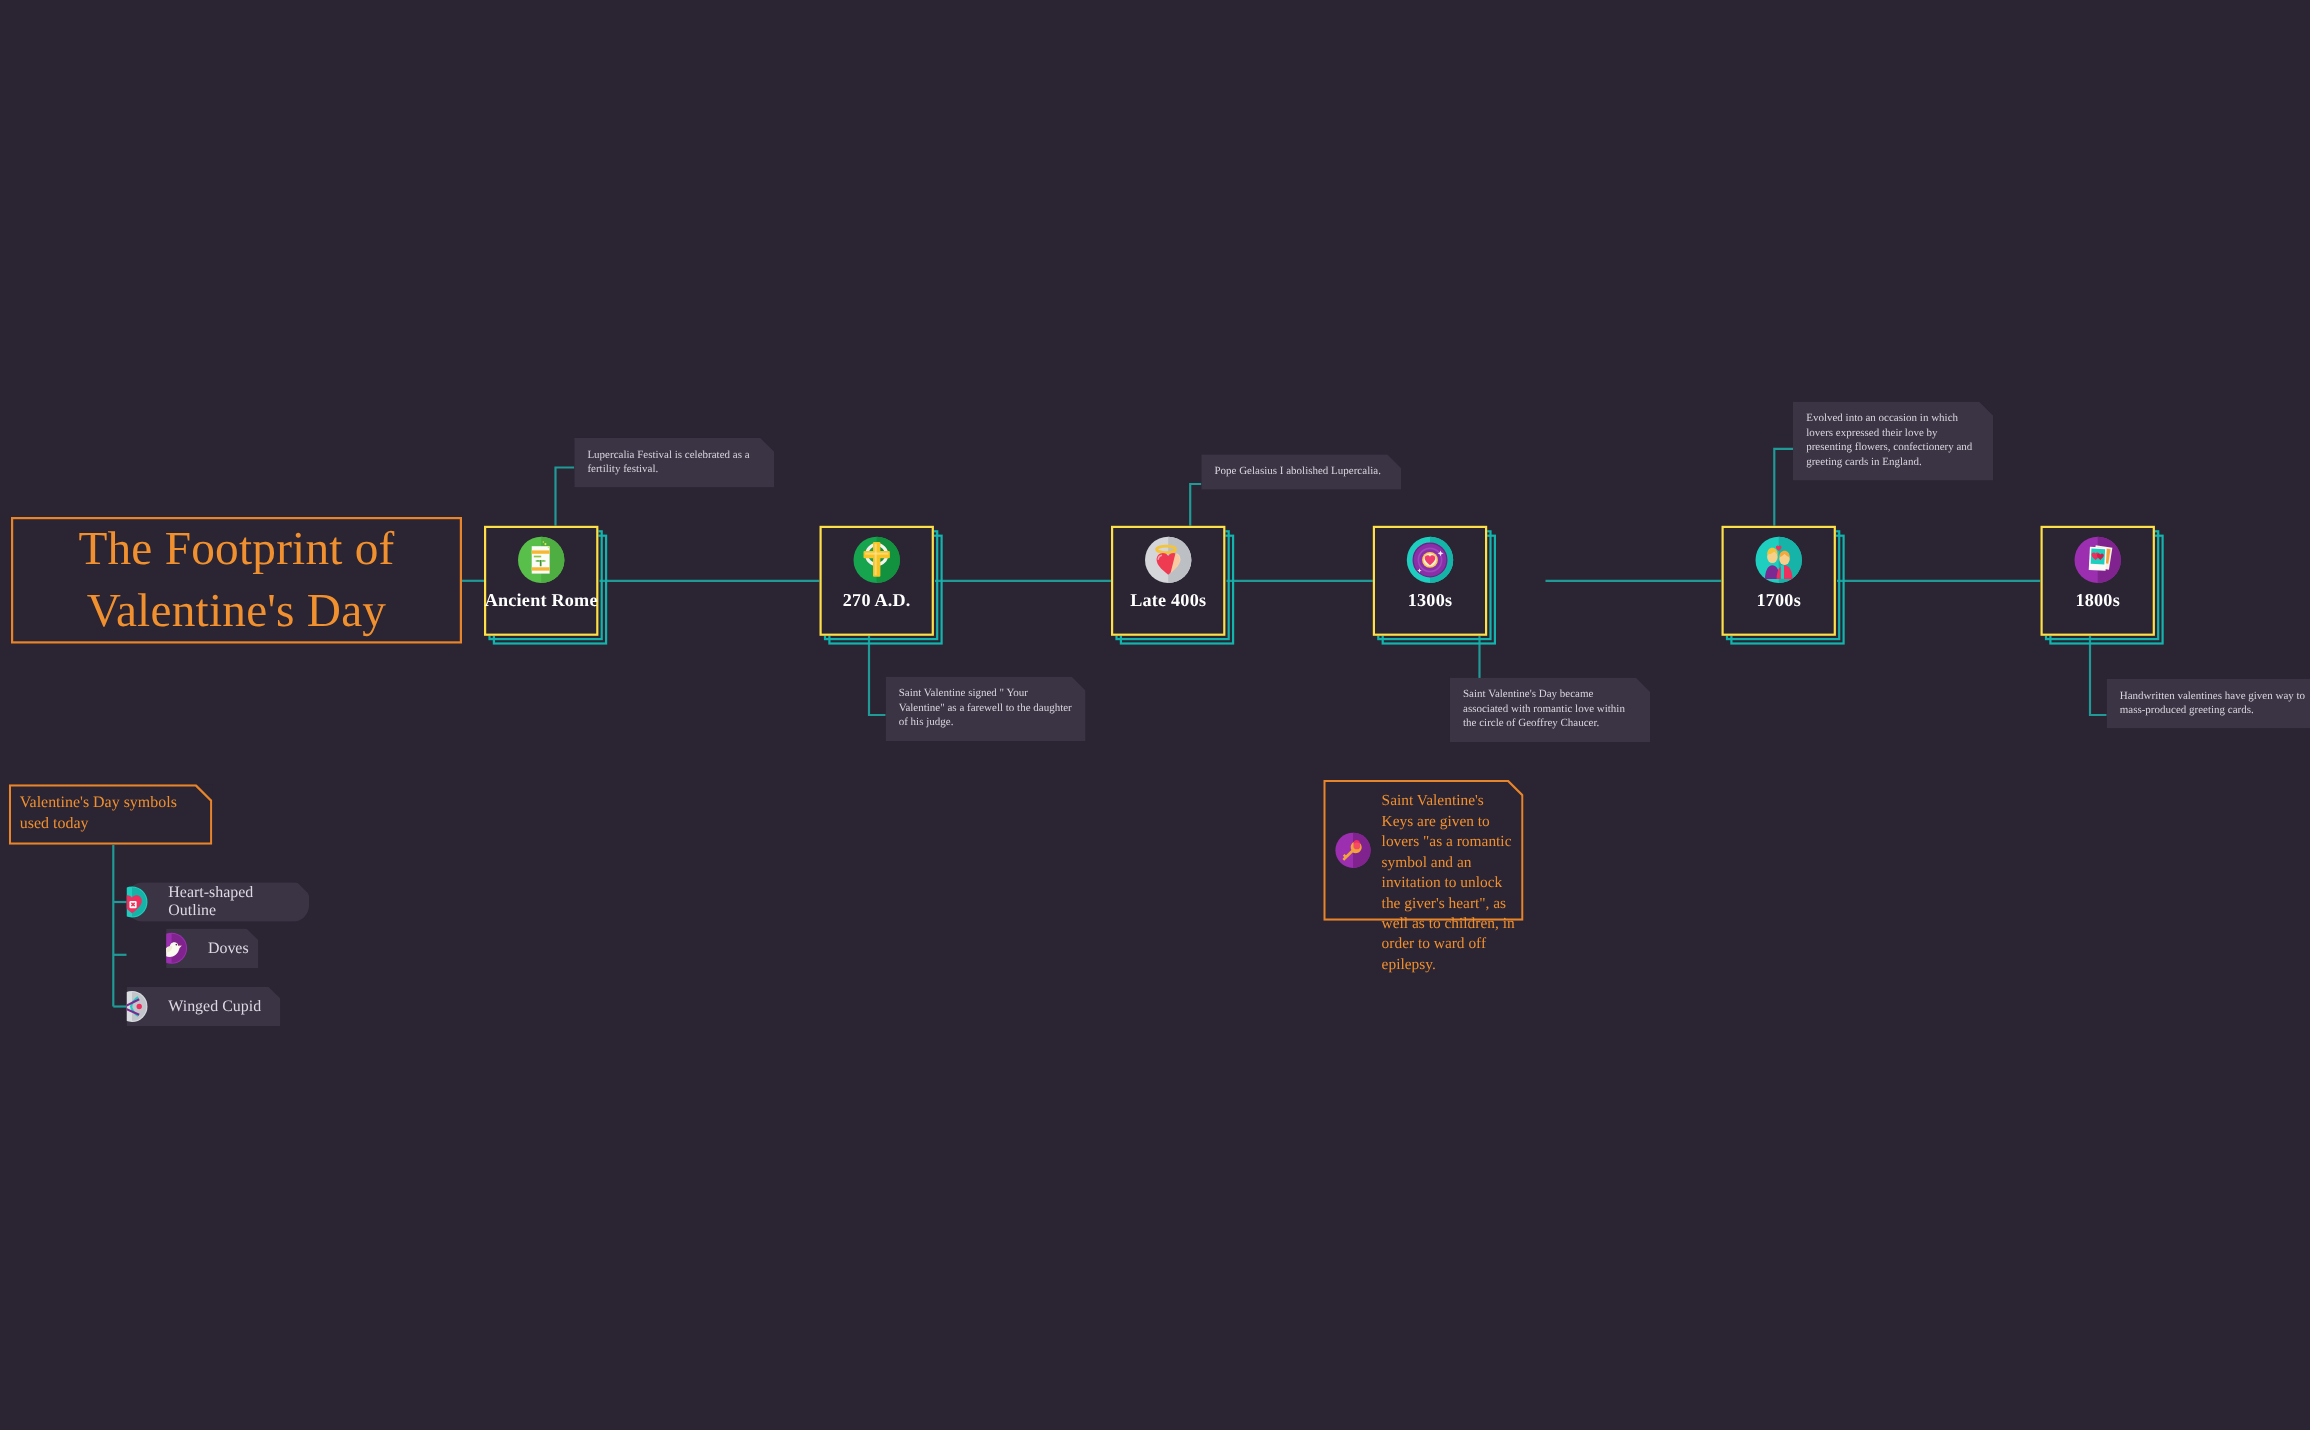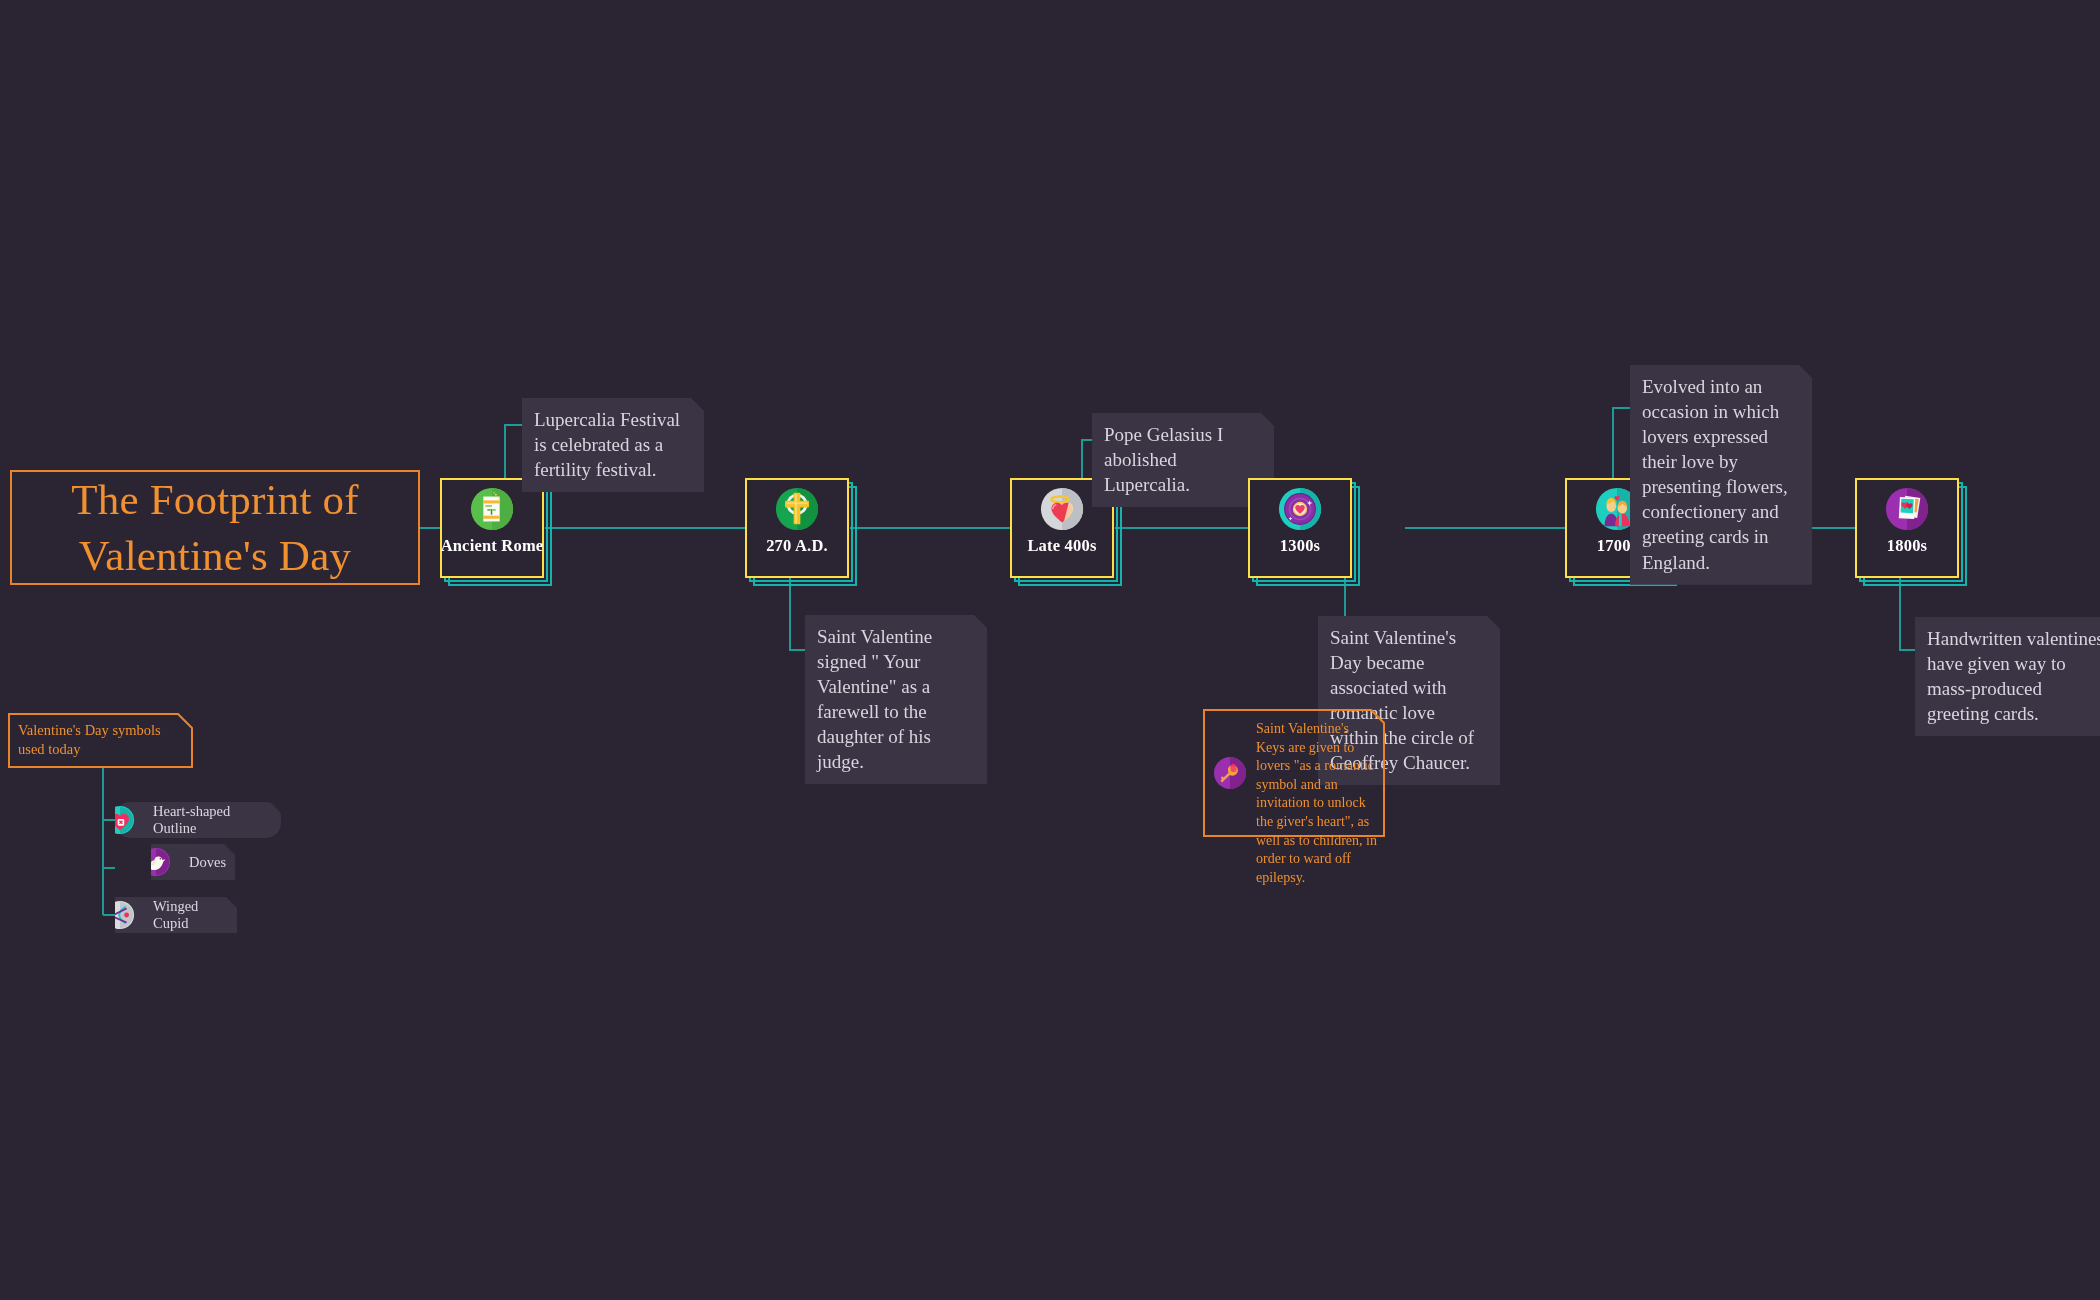--- a/index.html
+++ b/index.html
@@ -102,21 +102,21 @@
     font-weight: bold;
     white-space: nowrap;
     letter-spacing: .2px;
   }
 
   
   .callout {
     position: absolute;
     background: #3b3445;
     color: #d9d4dd;
-    font-size: 19px;
+    font-size: 10px;
     line-height: 1.32;
     padding: 9px 12px 10px 12px;
     box-sizing: border-box;
     -webkit-clip-path: polygon(0 0, calc(100% - 13px) 0, 100% 13px, 100% 100%, 0 100%);
     clip-path: polygon(0 0, calc(100% - 13px) 0, 100% 13px, 100% 100%, 0 100%);
   }
 
   
   .legend-head {
     position: absolute;
@@ -406,21 +406,21 @@
         <path d="M16 2a14 14 0 0 1 0 28z" fill="#80238f"></path>
         <path d="M9 23c3 2 7.5 2.3 11-.6 3-2.5 3.6-6.4 3.6-6.4l2.3-2.6-3.2.5s-.4-3.4-3.7-3.7c-3-.2-4.8 2.1-4.8 4.6 0 0-3.4.2-5 2.6C8 19.4 9 23 9 23z" fill="#fbfaf0"></path>
         <path d="M12.2 14.6c-1.6 1.1-2.5 3-2.6 5.3 2.2.7 4.7-.3 6-2.2 1.2-1.8 1-3.7 1-3.7s-2.5-.6-4.4.6z" fill="#f0ecd8"></path>
         <circle cx="20.6" cy="12.6" r="0.8" fill="#493142"></circle>
         <path d="M23 13.4l2.2-.3-2 1.2z" fill="#f2a33c"></path>
       </svg>
     </span>
     <span>Doves</span>
   </div>
 
-  <div class="leg-item" style="left:115px; top:897px; width:122px;">
+  <div class="leg-item" style="left:115px; top:897px; width:140px;">
     <span class="leg-icon">
       <svg viewBox="0 0 32 32" width="30" height="30">
         <circle cx="16" cy="16" r="15" fill="#dadde0"></circle>
         <path d="M16 2a14 14 0 0 1 0 28z" fill="#c2c6cb"></path>
         <path d="M22 7c-4 2.5-6.5 6.3-7 9.5" stroke="#1ecfc0" stroke-width="2" fill="none"></path>
         <path d="M22 25c-4-2.5-6.5-6.3-7-9.5" stroke="#1ecfc0" stroke-width="2" fill="none"></path>
         <path d="M7 17 L23 9" stroke="#7b2a93" stroke-width="2"></path>
         <path d="M7 17 L23 24" stroke="#7b2a93" stroke-width="2"></path>
         <circle cx="23" cy="16" r="2.6" fill="#ef2f5e"></circle>
         <circle cx="6.6" cy="17" r="1.8" fill="#f2a33c"></circle>

